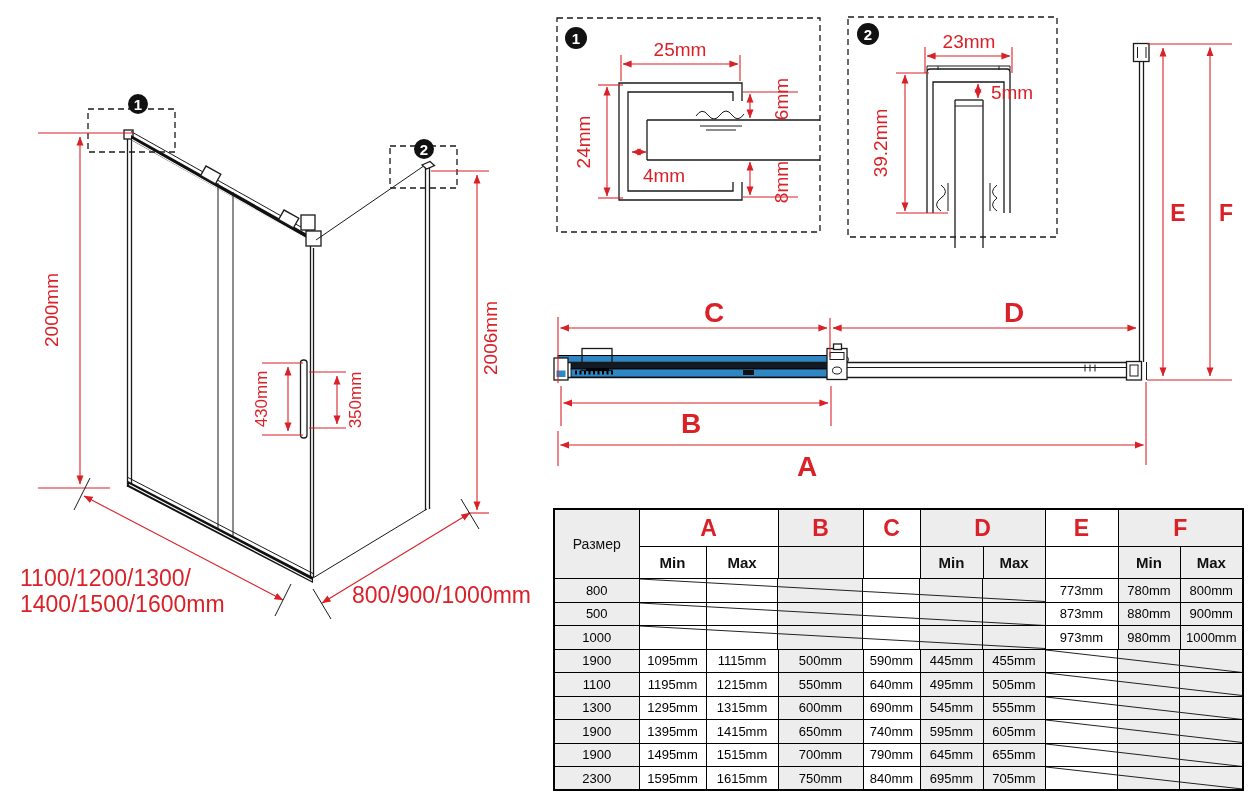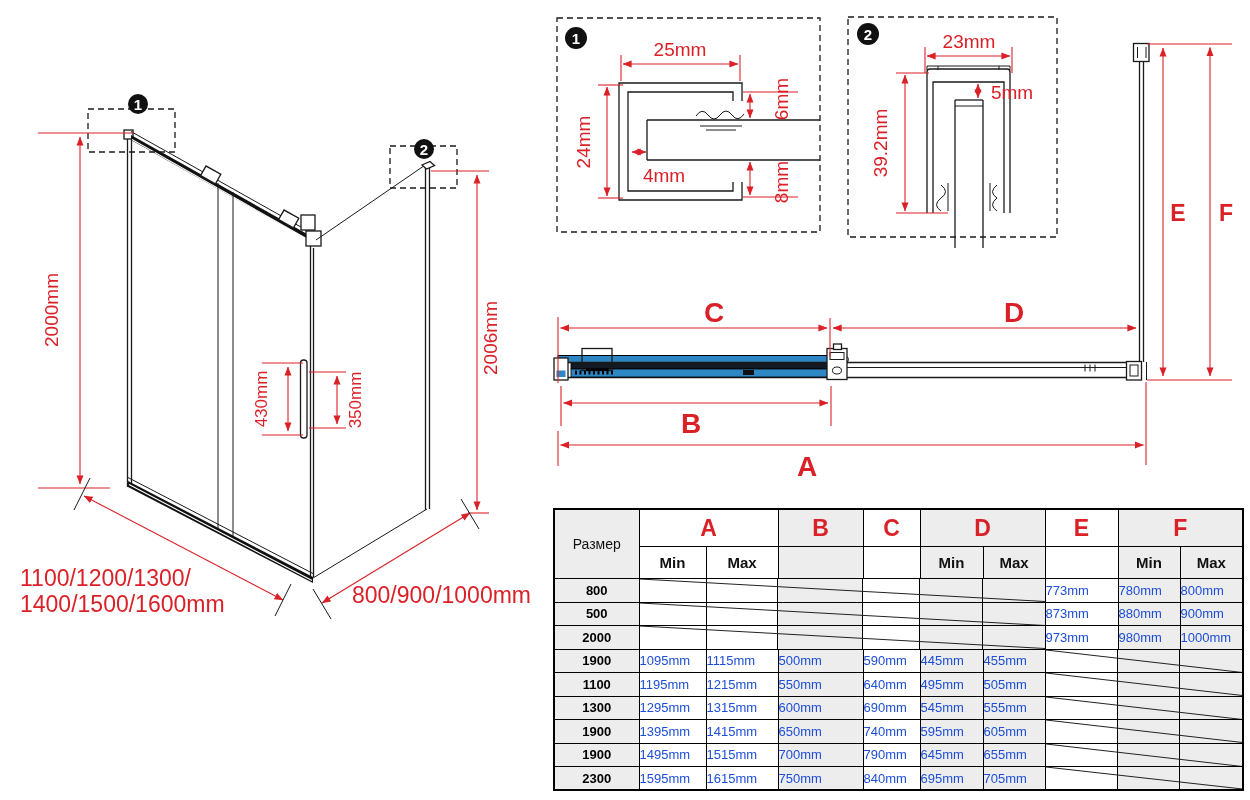--- a/index.html
+++ b/index.html
@@ -31,22 +31,22 @@
               table-layout:fixed;border:2px solid #000;background:#fff;}
   #size-table th,#size-table td{border:1px solid #000;padding:0;overflow:hidden;white-space:nowrap;}
   #size-table thead tr:first-child th{height:36px;}
   #size-table thead tr:last-child th{height:31px;}
   #size-table tbody tr{height:23.5px;}
   .w{background:#fff;}
   .g{background:#ededed;}
   .h-letter{font-size:23px;font-weight:bold;color:#da2128;text-align:center;}
   .h-size{font-size:14px;font-weight:normal;color:#111;text-align:center;}
   .h-mm{font-size:15px;font-weight:bold;color:#111;text-align:center;}
-  .cell-val{font-size:13px;color:#1d4ed8;}
-  .cell-size{font-size:13px;font-weight:bold;color:#000;text-align:center;}
+  .cell-val{font-size:13px;color:#000000;text-align:center;}
+  .cell-size{font-size:13px;font-weight:normal;color:#000;text-align:center;}
   .slash{padding:0;position:relative;}
   .segs{position:absolute;left:0;top:0;right:0;bottom:0;display:flex;}
   .segs div{height:100%;}
   .segs div + div{border-left:1px solid #000;}
   .diag{position:absolute;left:0;top:0;width:100%;height:100%;display:block;}
   .diag line{stroke:#222;stroke-width:1;vector-effect:non-scaling-stroke;}
 </style>
 </head>
 <body>
 
@@ -382,21 +382,21 @@
             </div>
             <svg class="diag" viewBox="0 0 100 100" preserveAspectRatio="none">
               <line x1="0" y1="0" x2="100" y2="100"></line>
             </svg>
           </td>
           <td class="cell-val w">873mm</td>
           <td class="cell-val g">880mm</td>
           <td class="cell-val g">900mm</td>
         </tr>
         <tr>
-          <td class="cell-size g">2000</td>
+          <td class="cell-size g">1000</td>
           <td class="slash" colspan="6">
             <div class="segs">
               <div class="w" style="flex:67 0 0"></div>
               <div class="w" style="flex:72 0 0"></div>
               <div class="g" style="flex:85 0 0"></div>
               <div class="w" style="flex:57 0 0"></div>
               <div class="g" style="flex:63 0 0"></div>
               <div class="g" style="flex:62 0 0"></div>
             </div>
             <svg class="diag" viewBox="0 0 100 100" preserveAspectRatio="none">

